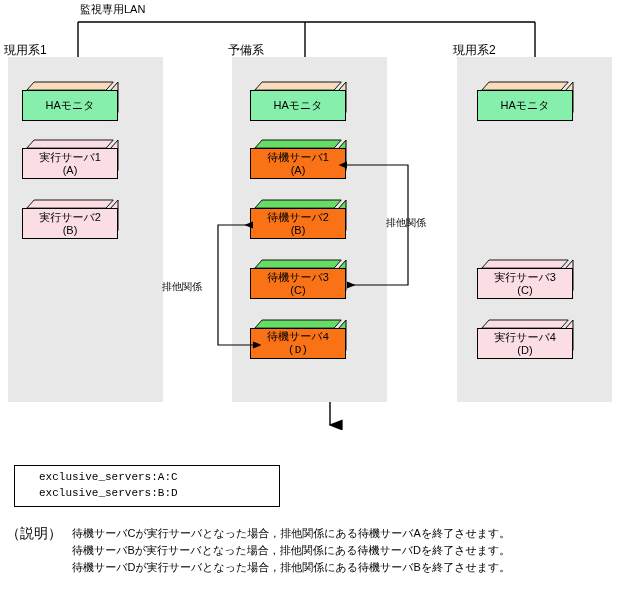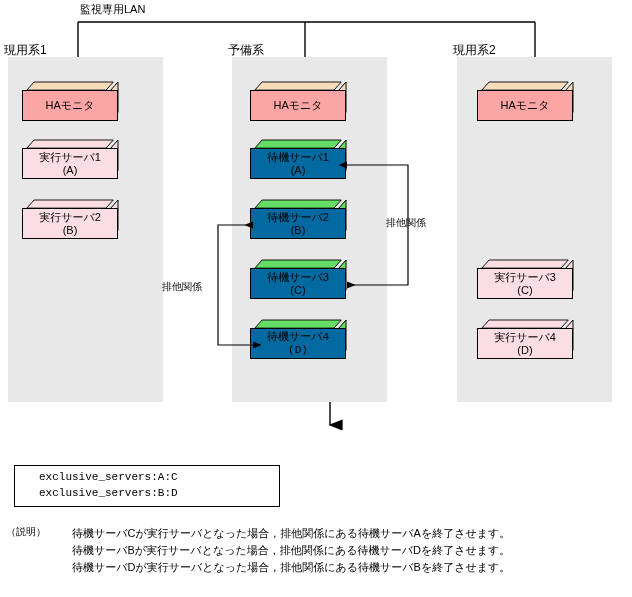--- a/index.html
+++ b/index.html
@@ -76,23 +76,23 @@
     left: 88px;
     top: 0px;
     width: 17px;
     height: 40px;
     overflow: visible;
   }
   .box3d svg { display: block; }
   .lbl2 { display:block; }
 
   
-  .c-ha   { background: #fca5a5; }
+  .c-ha   { background: #86efac; }
   .c-exec { background: #fbdde4; }
-  .c-wait { background: #0369a1; }
+  .c-wait { background: #f97316; }
 
   
   .conn-label {
     position: absolute;
     font-size: 10px;
     white-space: nowrap;
   }
 
   
   .caption {
@@ -105,21 +105,21 @@
     border: 1px solid #000;
     background: #ffffff;
     box-sizing: border-box;
     padding: 4px 8px;
     font-family: "Liberation Mono", monospace;
     font-size: 11px;
     line-height: 1.45;
   }
   .explain-label {
     position: absolute;
-    font-size: 10px;
+    font-size: 14px;
     white-space: nowrap;
   }
   .explain-lines {
     position: absolute;
     font-size: 11px;
     line-height: 1.55;
     white-space: nowrap;
   }
   .explain-lines div { white-space: nowrap; }
 </style>

